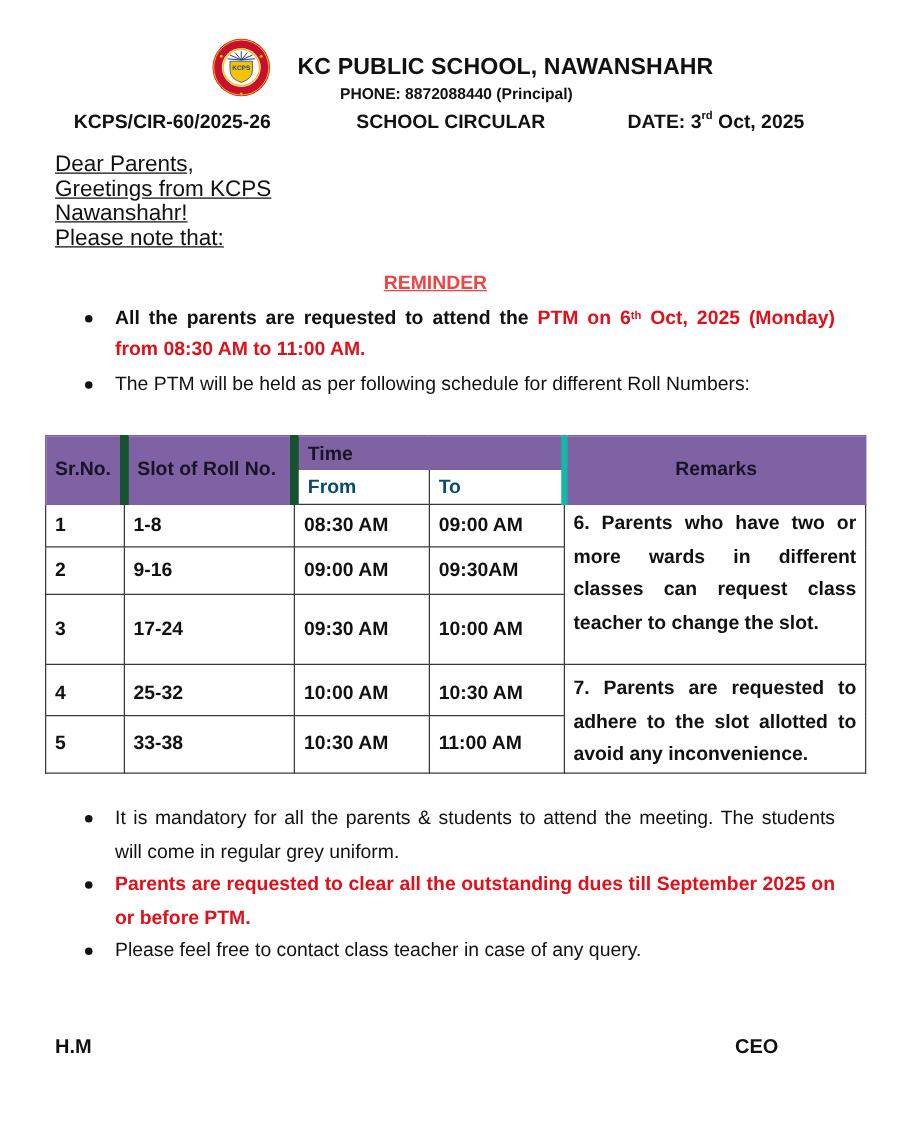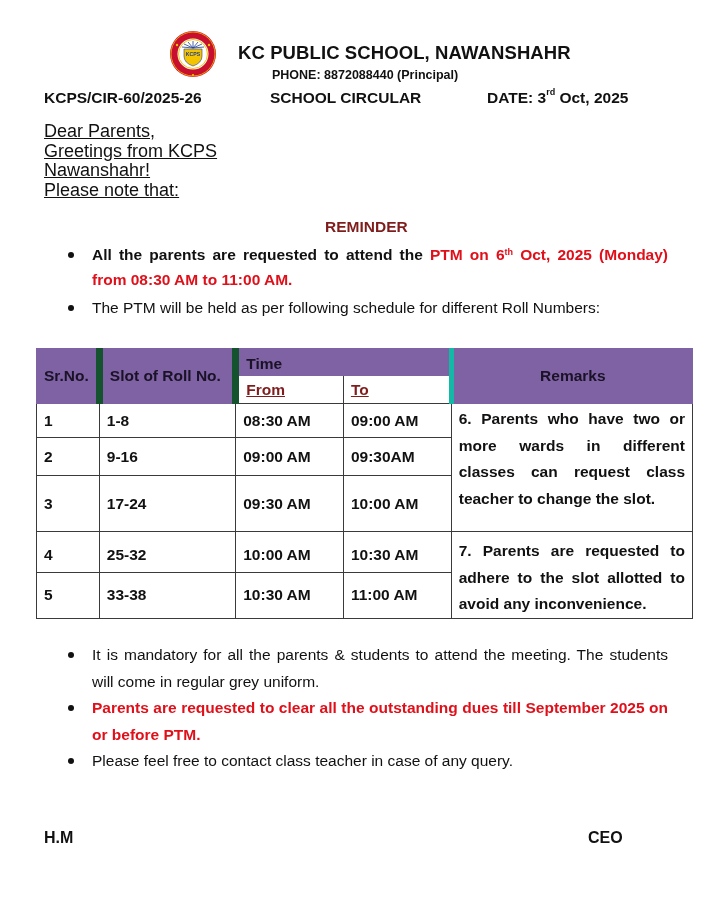--- a/index.html
+++ b/index.html
@@ -14,33 +14,33 @@
     
     .logo { position: absolute; left: 169px; top: 30px; width: 48px; height: 48px; }
     .school-name {
       position: absolute; left: 238px; top: 42px;
       font-size: 18.5px; font-weight: bold; letter-spacing: 0.1px; color: #111;
     }
     .phone {
       position: absolute; left: 272px; top: 68px;
       font-size: 12.5px; font-weight: bold; color: #111;
     }
-    .ref-row { position: absolute; top: 89px; left: 44px; width: 640px; height: 22px; font-size: 15.5px; font-weight: bold; }
+    .ref-row { position: absolute; top: 89px; left: 59px; width: 640px; height: 22px; font-size: 15.5px; font-weight: bold; }
     .ref-no { position: absolute; left: 0; top: 0; }
     .circ-title { position: absolute; left: 226px; top: 0; }
     .date { position: absolute; left: 443px; top: 0; }
     sup { font-size: 9px; vertical-align: top; position: relative; top: -2px; }
 
     
     .greeting { position: absolute; left: 44px; top: 122px; font-size: 18px; line-height: 19.5px; text-decoration: underline; }
     .greeting div { white-space: nowrap; }
 
     .reminder {
-      position: absolute; left: 325px; top: 218px;
-      font-size: 15.5px; font-weight: bold; color: #7f1d1d; 
+      position: absolute; left: 307px; top: 218px;
+      font-size: 15.5px; font-weight: bold; color: #ef4444; text-decoration: underline;
     }
 
     
     .bullets { position: absolute; left: 66px; width: 602px; font-size: 15.5px; line-height: 25px; }
     .bullets li { list-style: none; position: relative; padding-left: 26px; text-align: justify; }
     .bullets li .dot {
       position: absolute; left: 2px; top: 10px; width: 6px; height: 6px; border-radius: 50%; background: #111;
     }
     .b1 { top: 242px; }
     .b1 .strong { font-weight: bold; }
@@ -49,21 +49,21 @@
     .b3 li { line-height: 26.5px; }
 
     
     table.sched {
       position: absolute; left: 36px; top: 348px; width: 657px;
       border-collapse: collapse; font-size: 15.5px; font-weight: bold;
     }
     table.sched th, table.sched td { border: 1px solid #3a3a3a; padding: 0 7px; text-align: left; vertical-align: middle; }
     table.sched th.purple { background: #7e62a3; color: #1a1226; border-color: #7e62a3; }
     table.sched th.purple.sep-right { border-right: 7px solid #14532d; }
-    table.sched th.sub { background: #fff; color: #7f1d1d; text-decoration: underline; }
+    table.sched th.sub { background: #fff; color: #0c4a6e; }
     table.sched td.remark { text-align: justify; line-height: 26.5px; vertical-align: top; padding-top: 2px; }
     .col1 { width: 62px; }
     .col2 { width: 137px; }
     .col3 { width: 108px; }
     .col4 { width: 108px; }
     .col5 { width: 242px; }
 
     
     .sig-left { position: absolute; left: 44px; top: 829px; font-size: 16px; font-weight: bold; }
     .sig-right { position: absolute; left: 588px; top: 829px; font-size: 16px; font-weight: bold; }

